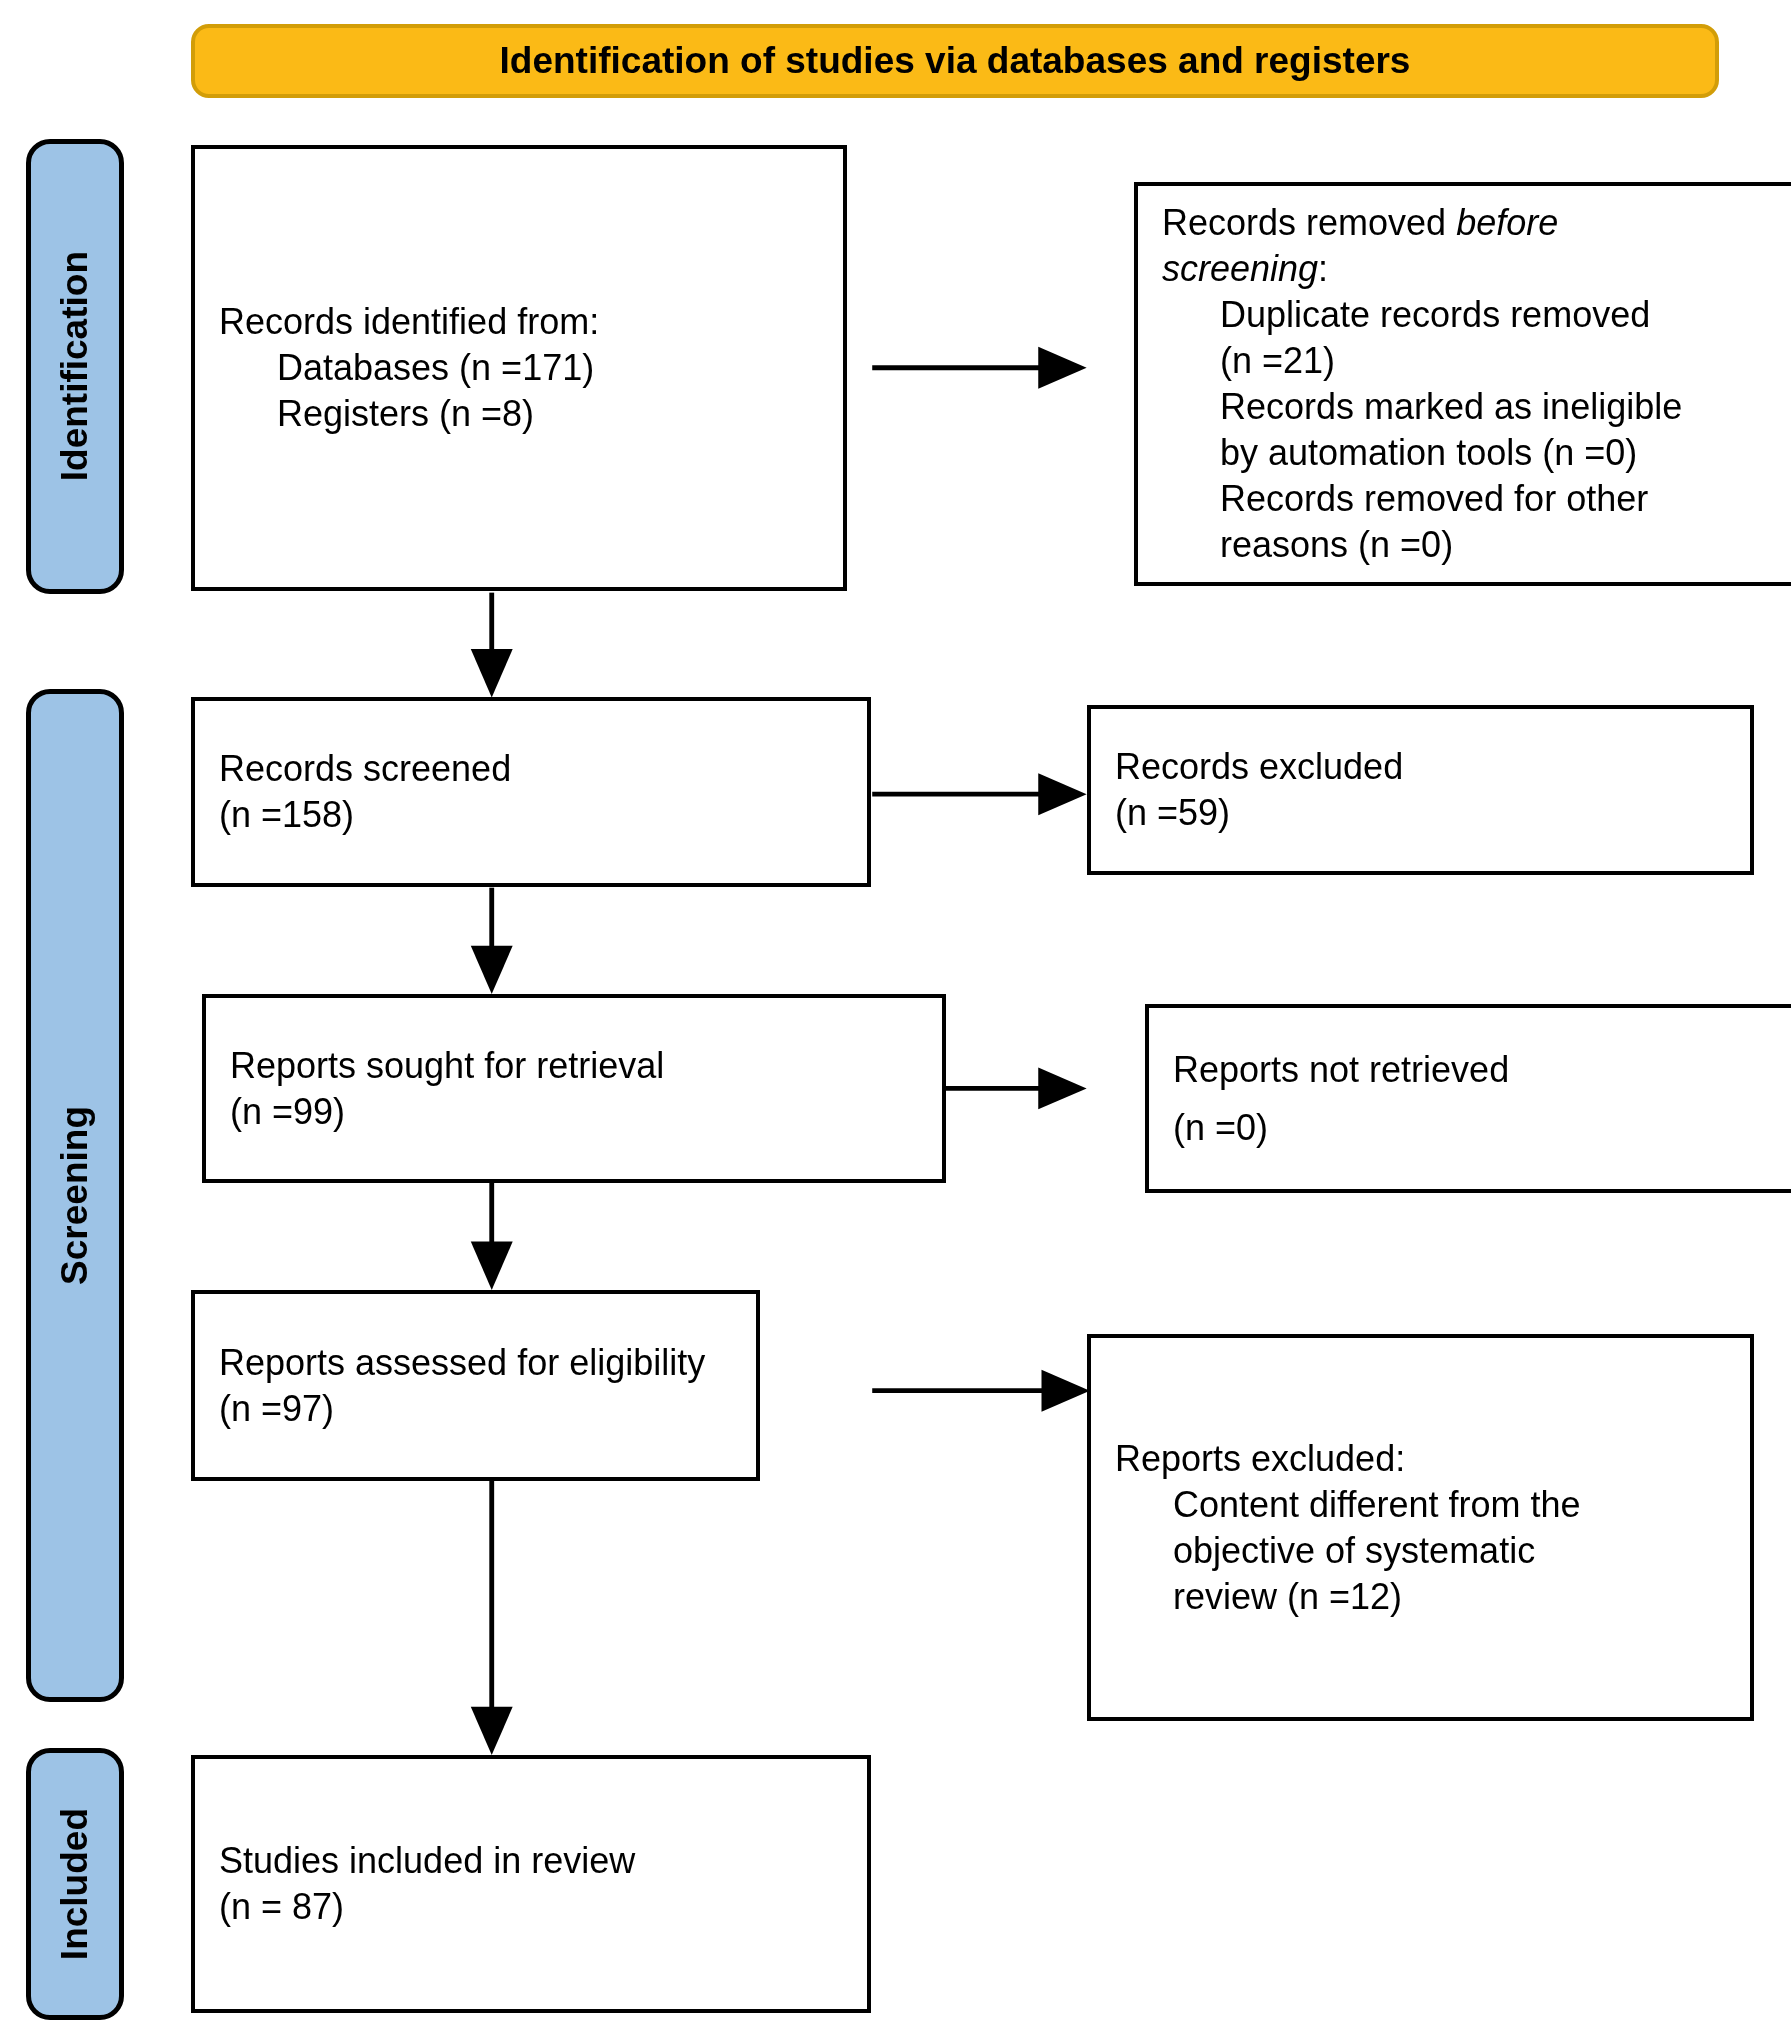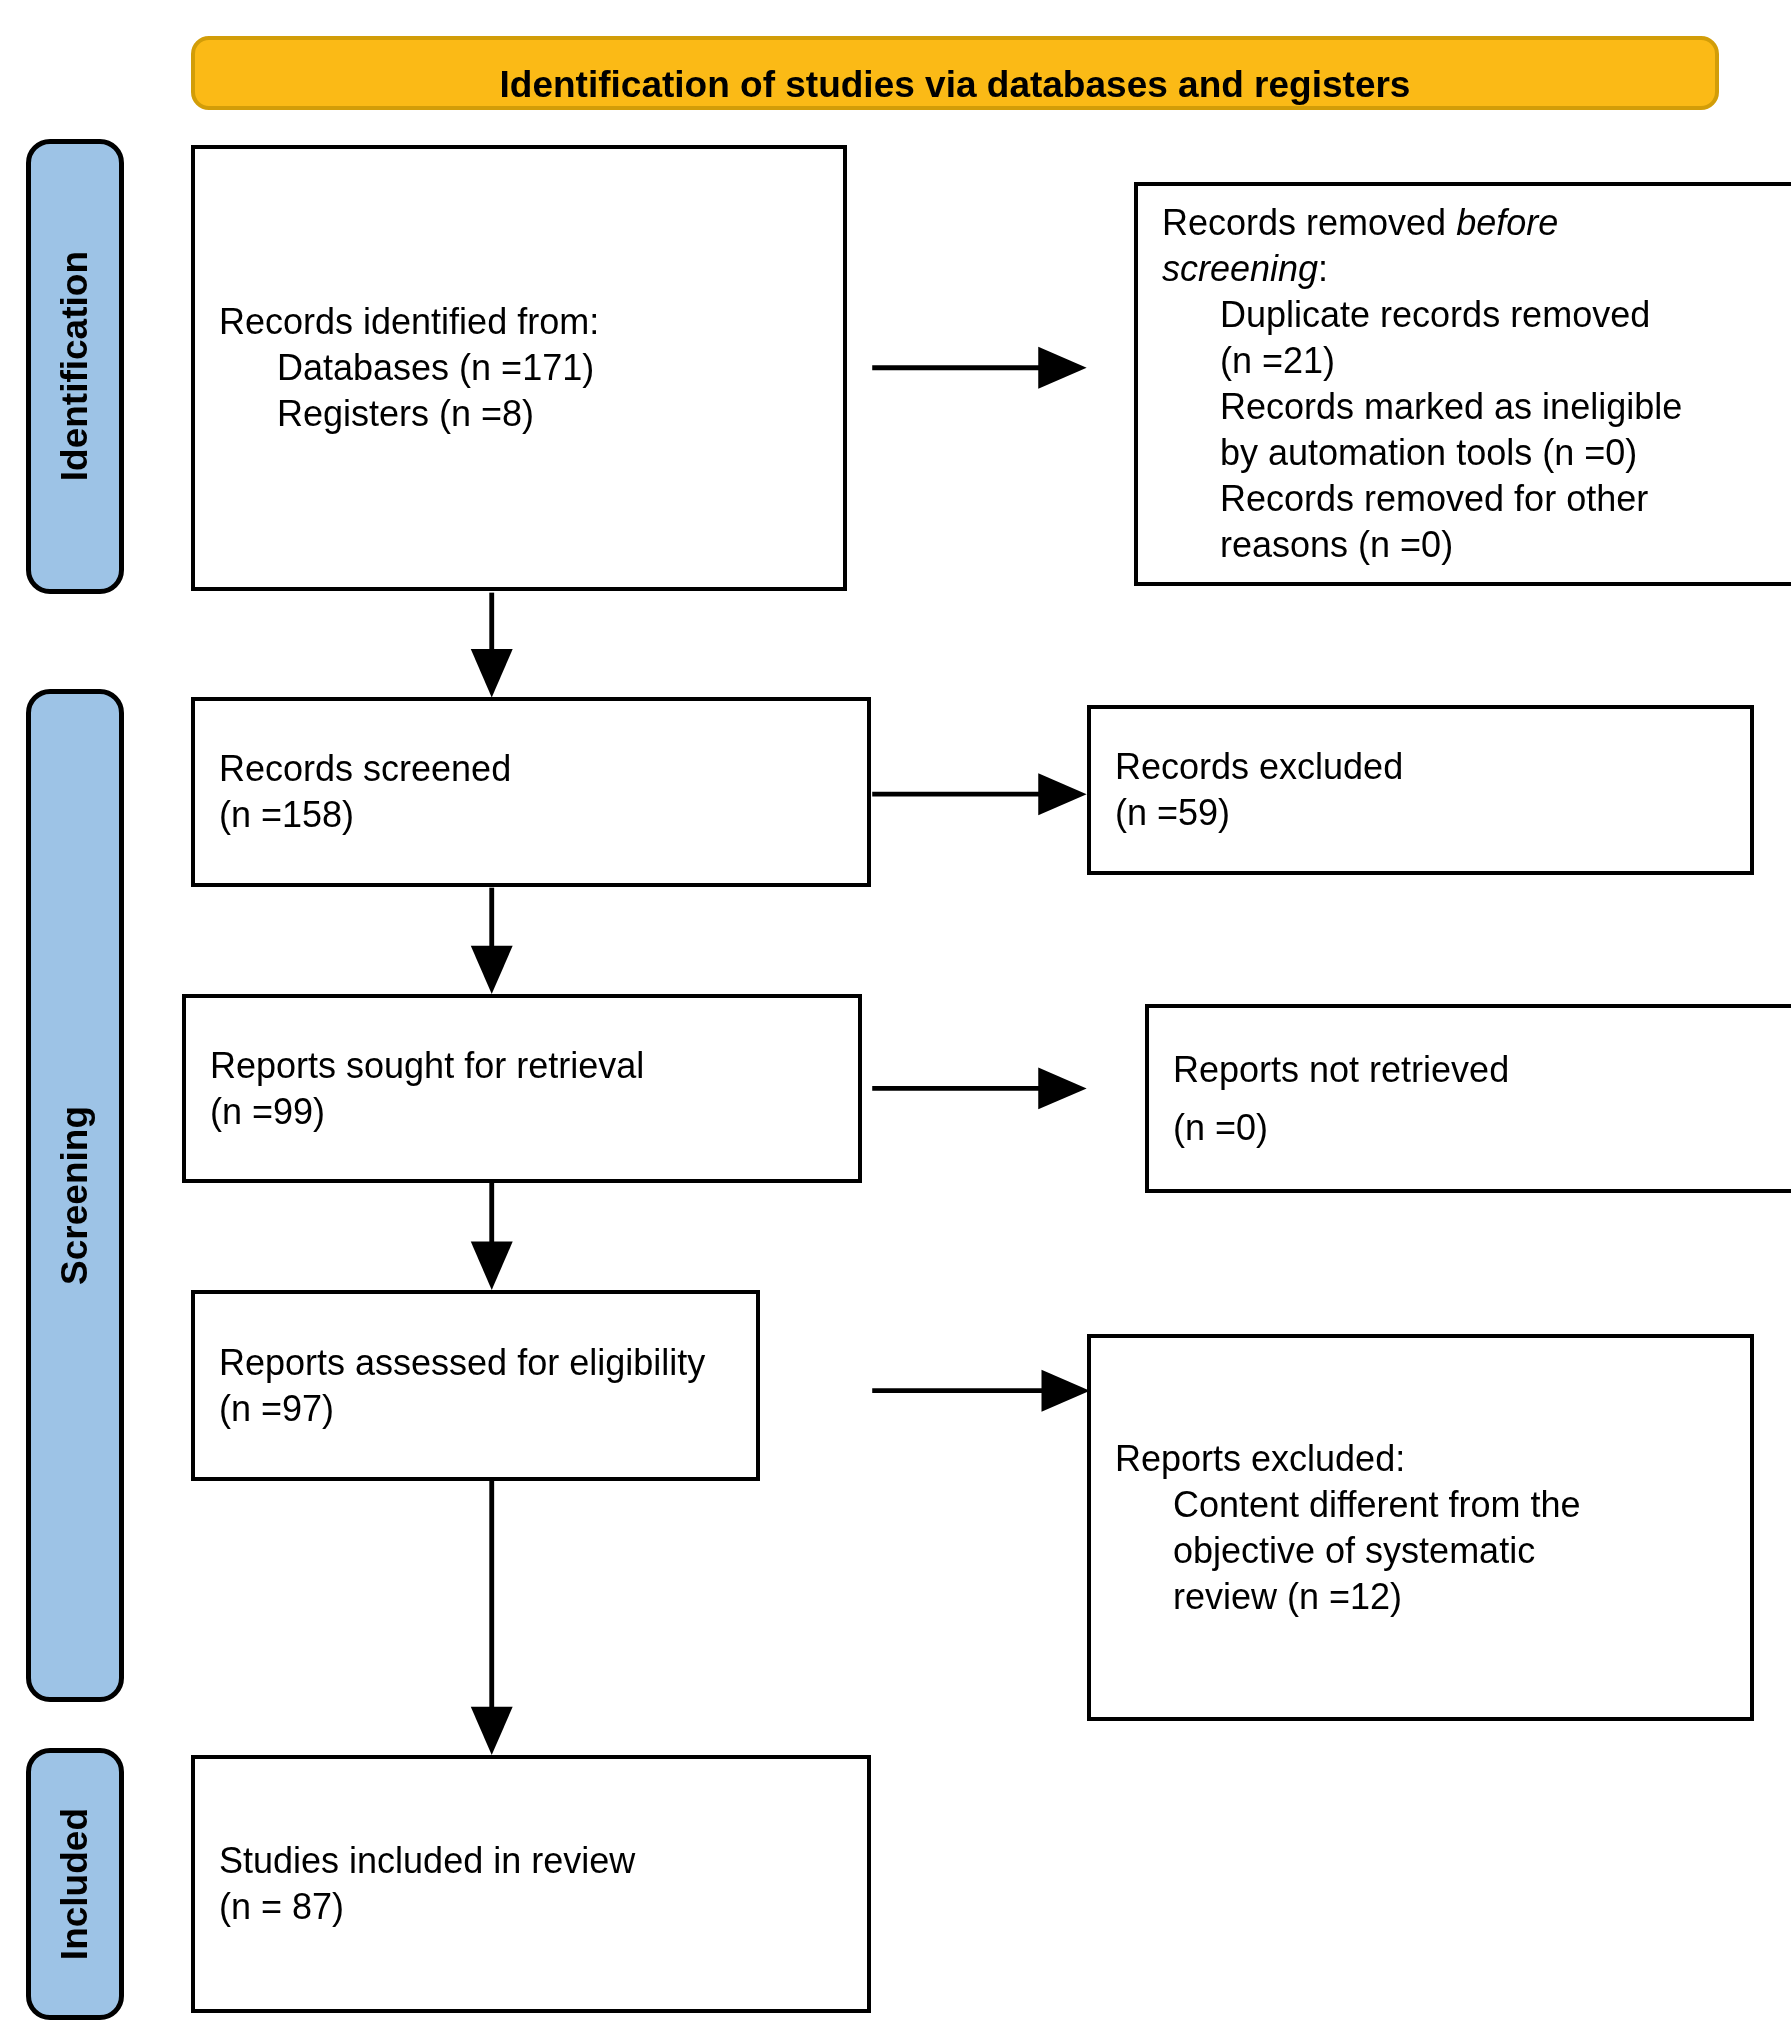--- a/index.html
+++ b/index.html
@@ -17,28 +17,28 @@
   }
   svg.arrows {
     position: absolute;
     left: 0; top: 0;
     width: 1792px;
     height: 2043px;
     z-index: 1;
   }
   .banner {
     position: absolute;
-    left: 191px; top: 36px;
+    left: 191px; top: 24px;
     width: 1528px; height: 74px;
     background: var(--banner-fill);
     border: 4px solid var(--banner-border);
     border-radius: 18px;
     box-sizing: border-box;
     display: flex;
-    align-items: flex-end;
+    align-items: center;
     justify-content: center;
     font-size: 37px;
     font-weight: bold;
     z-index: 2;
   }
   .stage {
     position: absolute;
     left: 26px;
     width: 98px;
     background: var(--stage-fill);
@@ -73,21 +73,21 @@
     padding-left: 24px;
     padding-right: 16px;
     z-index: 2;
   }
   .box .line { white-space: nowrap; }
   .box .line.indent { padding-left: 58px; }
   .box-records-identified { left: 191px;  top: 145px;  width: 656px; height: 446px; }
   .box-records-removed    { left: 1134px; top: 149px;  width: 667px; height: 404px; margin-top: 33px; }
   .box-records-screened   { left: 191px;  top: 697px;  width: 680px; height: 190px; }
   .box-records-excluded   { left: 1087px; top: 705px;  width: 667px; height: 170px; }
-  .box-reports-sought     { left: 182px;  top: 994px; width: 680px; height: 189px; }
+  .box-reports-sought     { left: 202px;  top: 994px; width: 744px; height: 189px; }
   .box-reports-not-retrieved { left: 1145px; top: 1004px; width: 667px; height: 189px; gap: 12px; }
   .box-reports-assessed   { left: 191px;  top: 1290px; width: 569px; height: 191px; }
   .box-reports-excluded   { left: 1087px; top: 1334px; width: 667px; height: 387px; }
   .box-studies-included   { left: 191px;  top: 1755px; width: 680px; height: 258px; }
 </style>
 </head>
 <body>
 
 <div class="page">
 

